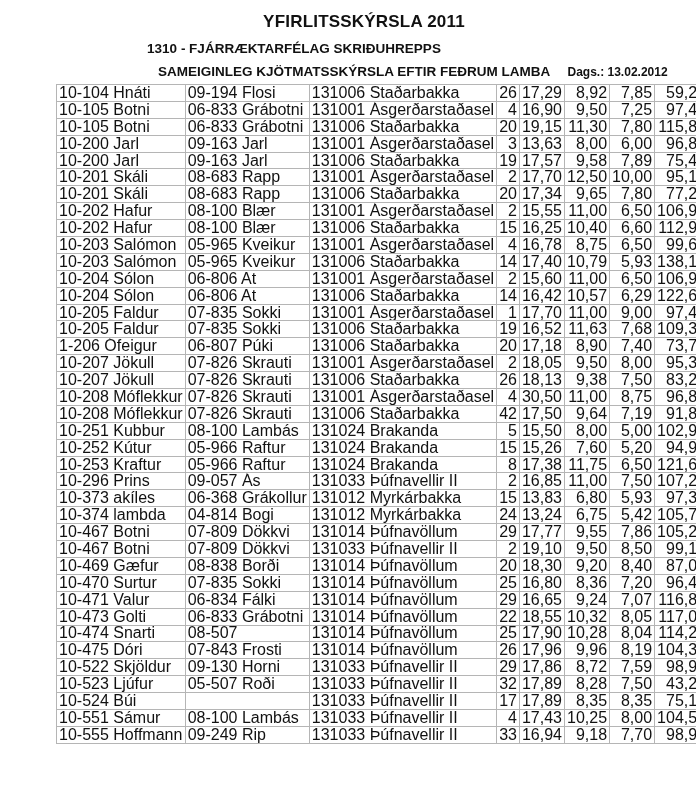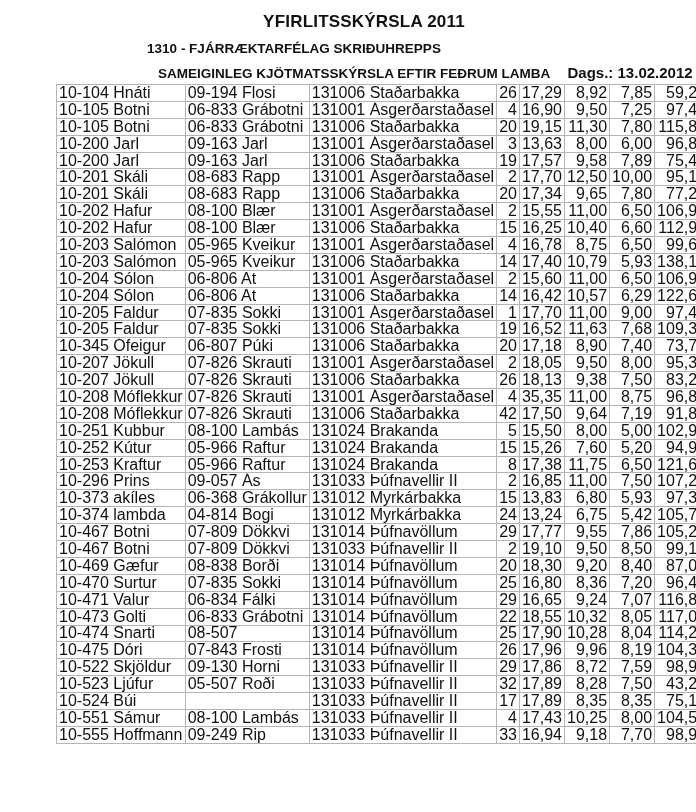--- a/index.html
+++ b/index.html
@@ -36,21 +36,21 @@
     }
     .report-line {
       position: absolute;
       top: 64px;
       left: 158px;
       font-weight: bold;
       font-size: 13.5px;
       white-space: nowrap;
     }
     .report-line .date-label {
-      font-size: 15px;
+      font-size: 12px;
       margin-left: 14px;
     }
     table.data {
       position: absolute;
       top: 84px;
       left: 56px;
       border-collapse: collapse;
       font-size: 16px;
       table-layout: fixed;
     }
@@ -241,21 +241,21 @@
         <td>10-205 Faldur</td>
         <td>07-835 Sokki</td>
         <td>131006 Staðarbakka</td>
         <td class="num">19</td>
         <td class="num">16,52</td>
         <td class="num">11,63</td>
         <td class="num">7,68</td>
         <td class="num">109,3</td>
       </tr>
       <tr>
-        <td>10-345 Ófeigur</td>
+        <td>1-206 Ófeigur</td>
         <td>06-807 Púki</td>
         <td>131006 Staðarbakka</td>
         <td class="num">20</td>
         <td class="num">17,18</td>
         <td class="num">8,90</td>
         <td class="num">7,40</td>
         <td class="num">73,7</td>
       </tr>
       <tr>
         <td>10-207 Jökull</td>
@@ -275,21 +275,21 @@
         <td class="num">18,13</td>
         <td class="num">9,38</td>
         <td class="num">7,50</td>
         <td class="num">83,2</td>
       </tr>
       <tr>
         <td>10-208 Móflekkur</td>
         <td>07-826 Skrauti</td>
         <td>131001 Ásgerðarstaðasel</td>
         <td class="num">4</td>
-        <td class="num">35,35</td>
+        <td class="num">30,50</td>
         <td class="num">11,00</td>
         <td class="num">8,75</td>
         <td class="num">96,8</td>
       </tr>
       <tr>
         <td>10-208 Móflekkur</td>
         <td>07-826 Skrauti</td>
         <td>131006 Staðarbakka</td>
         <td class="num">42</td>
         <td class="num">17,50</td>

